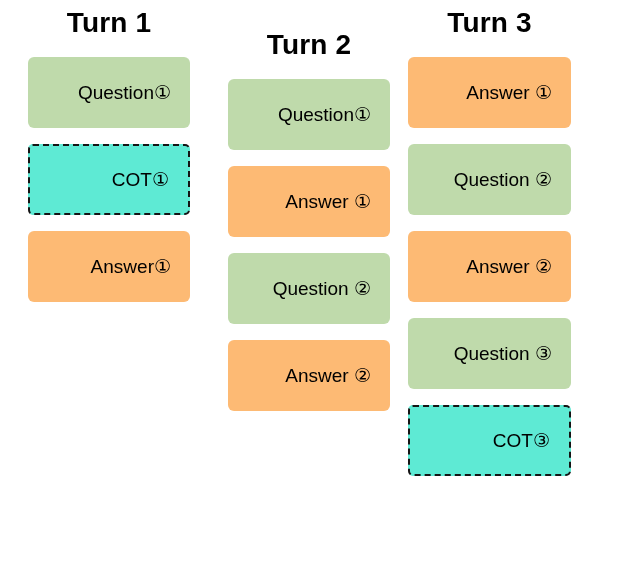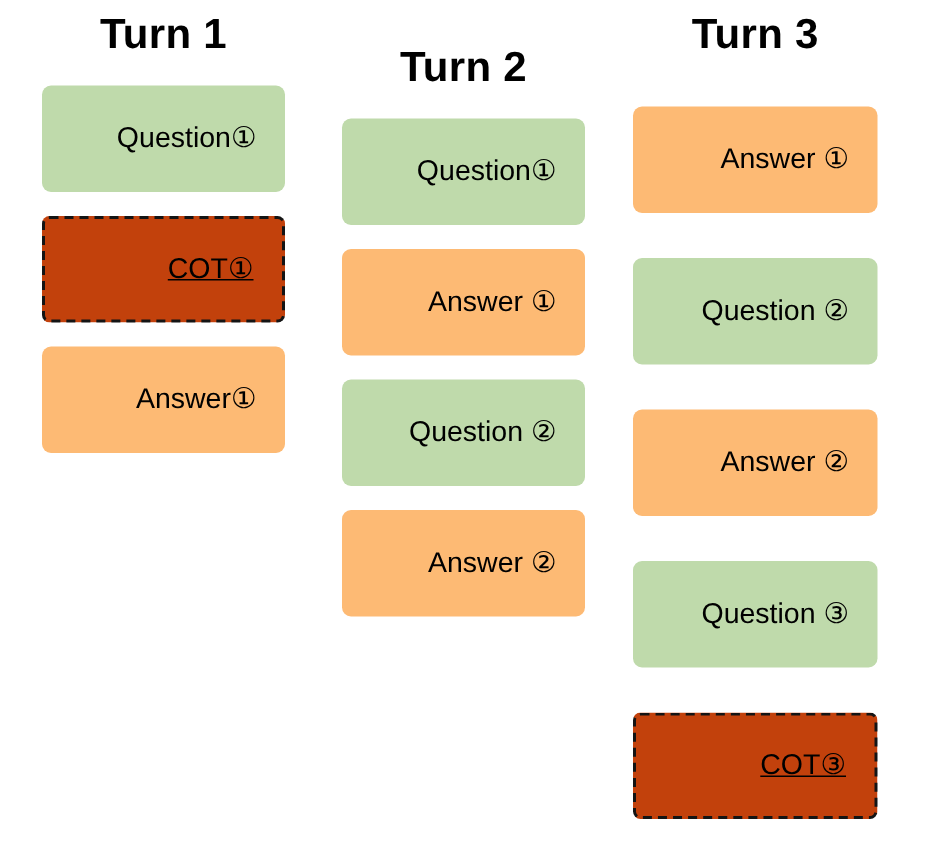--- a/index.html
+++ b/index.html
@@ -42,28 +42,27 @@
     align-items: center;
     justify-content: flex-end;
     padding-right: 19px;
     font-size: 19px;
     color: #000000;
     white-space: pre;
   }
   .box.question { background: #bfdaab; }
   .box.answer   { background: #fdba74; }
   .box.cot {
-    background: #c2410c;
+    background: #5eead4;
     border: 2px dashed #141414;
     border-radius: 5px;
-    text-decoration: underline;
   }
   .col-1 { left: 28px;  width: 162px; }
   .col-2 { left: 228px; width: 162px; margin-top: 22px; }
-  .col-3 { left: 422px; width: 163px; gap: 14px; }
+  .col-3 { left: 408px; width: 163px; }
 </style>
 </head>
 <body>
 
 <div class="canvas">
 
   <div class="col col-1">
     <div class="col-title">Turn 1</div>
     <div class="box question">Question①</div>
     <div class="box cot">COT①</div>

